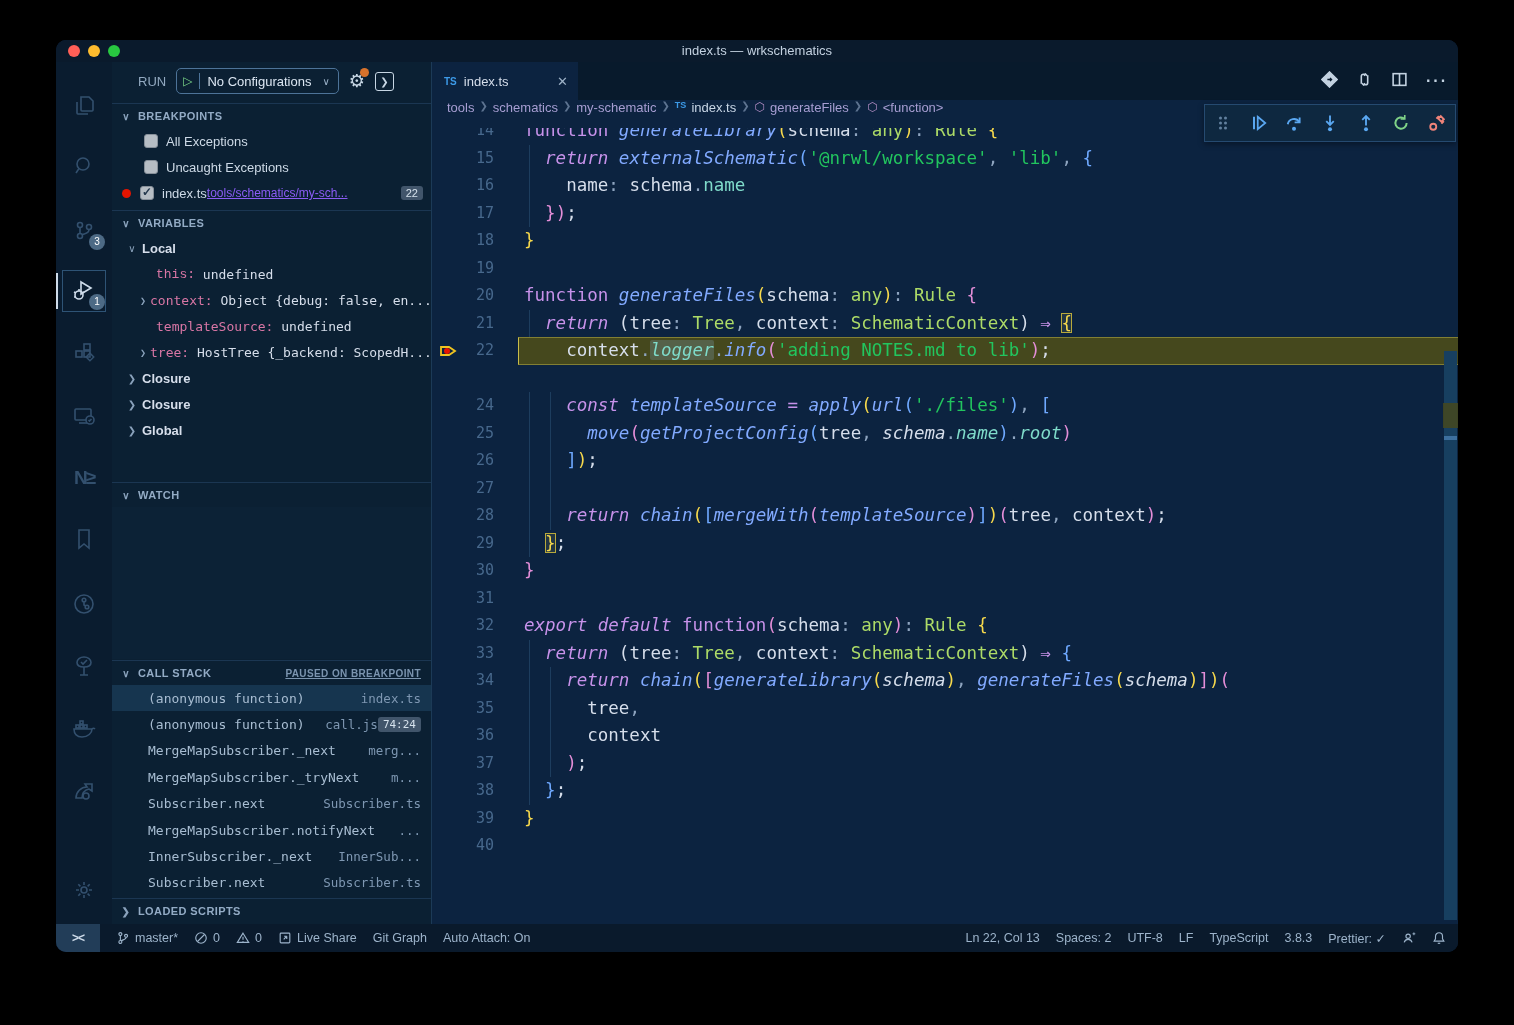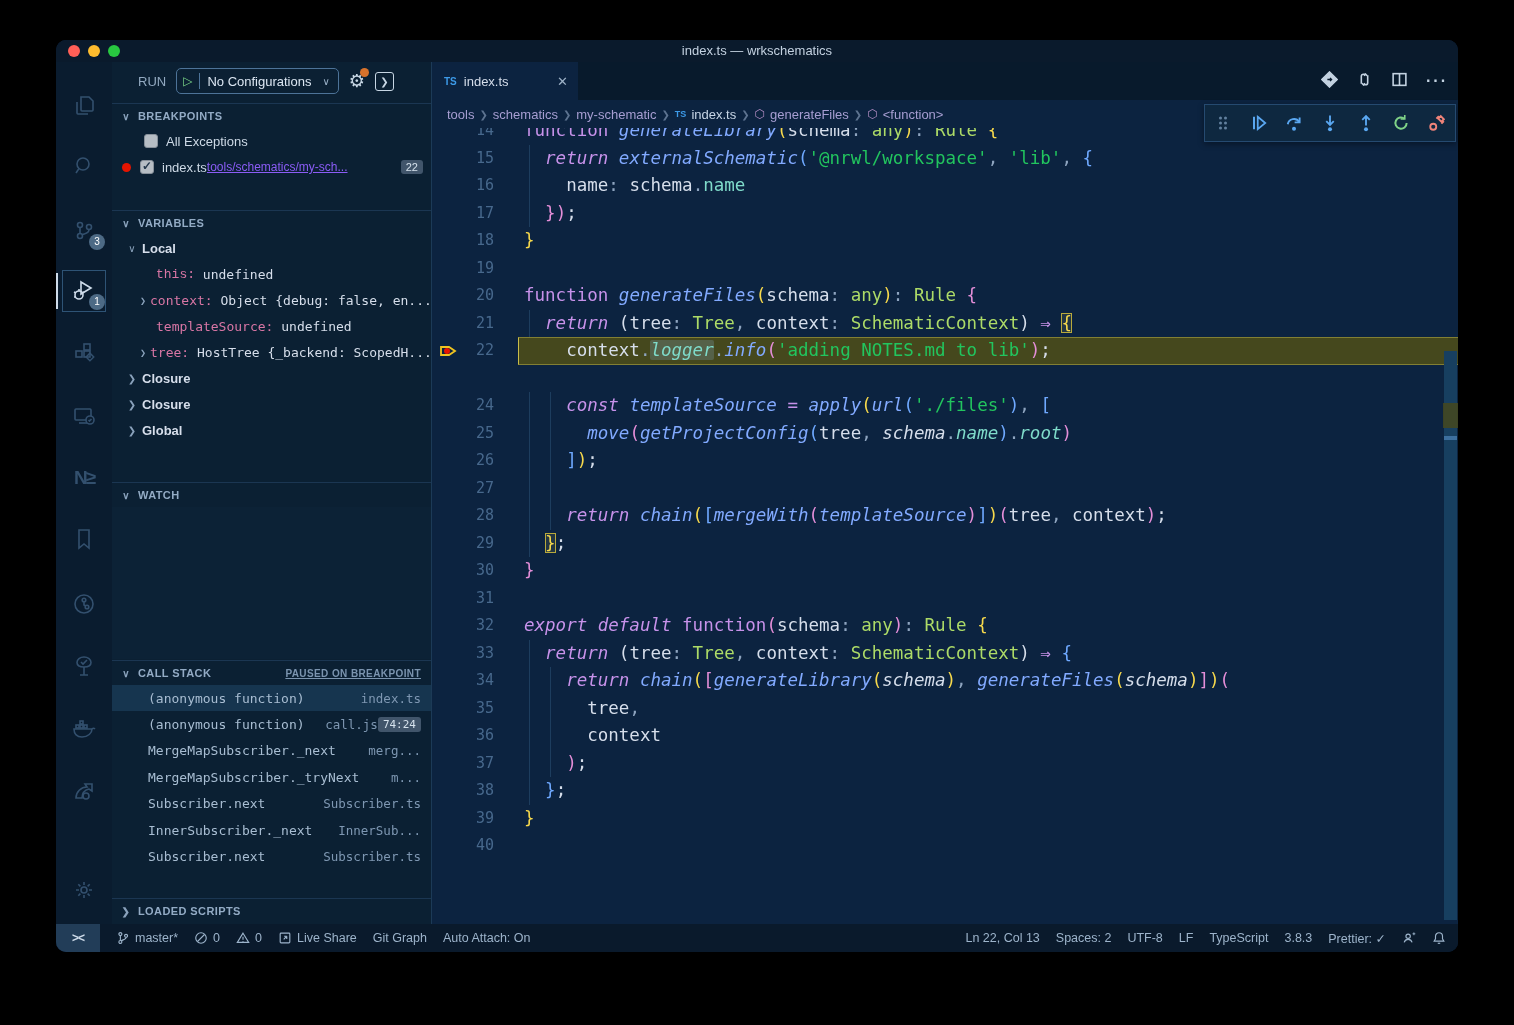--- a/index.html
+++ b/index.html
@@ -67,21 +67,21 @@
 
   
   .editor { flex:1; position:relative; background:#0c2340; overflow:hidden; }
   .tabstrip { position:absolute; left:0; top:0; right:0; height:38px; background:#081a2c; display:flex; }
   .tab { width:146px; background:#0c2340; display:flex; align-items:center; padding:0 10px 0 12px; gap:7px; color:#d6deeb; font-size:13px; }
   .ts-icon { color:#3d9ae8; font-weight:bold; font-size:10px; }
   .tab-close { margin-left:auto; color:#9fb3c8; font-size:13px; }
   .editor-actions { position:absolute; right:10px; top:0; height:38px; display:flex; align-items:center; gap:18px; color:#c3d2e1; }
   .editor-actions svg { width:17px; height:17px; stroke:currentColor; fill:none; stroke-width:1.5; }
 
-  .breadcrumbs { position:absolute; left:0; top:38px; right:0; height:28px; display:flex; align-items:center; padding-left:15px; gap:5px; font-size:13px; background:#0c2340; }
+  .breadcrumbs { position:absolute; left:0; top:38px; right:0; height:28px; display:flex; padding-left:15px; gap:5px; font-size:13px; background:#0c2340; }
   .bc-item { color:#a79ed2; }
   .bc-item.file { color:#c8d6e6; }
   .bc-sep { color:#5d7390; font-size:10px; }
   .bc-cube { color:#b48ec4; font-size:12px; }
   .bc-ts { color:#3d9ae8; font-weight:bold; font-size:9px; }
 
   .code { position:absolute; left:0; top:66px; right:0; bottom:0; overflow:hidden; font-family:"DejaVu Sans Mono", monospace; font-size:17.5px; }
   .code-line { position:absolute; left:0; right:0; height:27.5px; line-height:27.5px; white-space:pre; }
   .code-line .ln { position:absolute; left:0; width:62px; text-align:right; color:#47688c; font-size:15px; }
   .code-text { position:absolute; left:92px; }
@@ -243,20 +243,24 @@
       <div class="sec" style="top:41px;">
         <div class="sec-header">
           <span class="chev">∨</span>
           <span>BREAKPOINTS</span>
         </div>
         <div id="bp-rows">
             <div class="row26" style="padding-left: 32px;">
               <div class="cb"></div>
               <span>All Exceptions</span>
             </div>
+            <div class="row26" style="padding-left: 32px;">
+              <div class="cb"></div>
+              <span>Uncaught Exceptions</span>
+            </div>
             <div class="row26" style="padding-left: 0px;">
               <div class="bp-dot"></div>
               <div class="cb checked"></div>
               <span>index.ts</span>
               <span class="bp-path">tools/schematics/my-sch...</span>
               <span class="badge">22</span>
             </div>
           </div>
       </div>
 
@@ -333,20 +337,24 @@
               <span class="cs-fn">MergeMapSubscriber._next</span>
               <span class="cs-file">merg...</span>
             </div>
             <div class="cs-row">
               <span class="cs-fn">MergeMapSubscriber._tryNext</span>
               <span class="cs-file">m...</span>
             </div>
             <div class="cs-row">
               <span class="cs-fn">Subscriber.next</span>
               <span class="cs-file">Subscriber.ts</span>
+            </div>
+            <div class="cs-row">
+              <span class="cs-fn">MergeMapSubscriber.notifyNext</span>
+              <span class="cs-file">...</span>
             </div>
             <div class="cs-row">
               <span class="cs-fn">InnerSubscriber._next</span>
               <span class="cs-file">InnerSub...</span>
             </div>
             <div class="cs-row">
               <span class="cs-fn">Subscriber.next</span>
               <span class="cs-file">Subscriber.ts</span>
             </div>
           </div>

